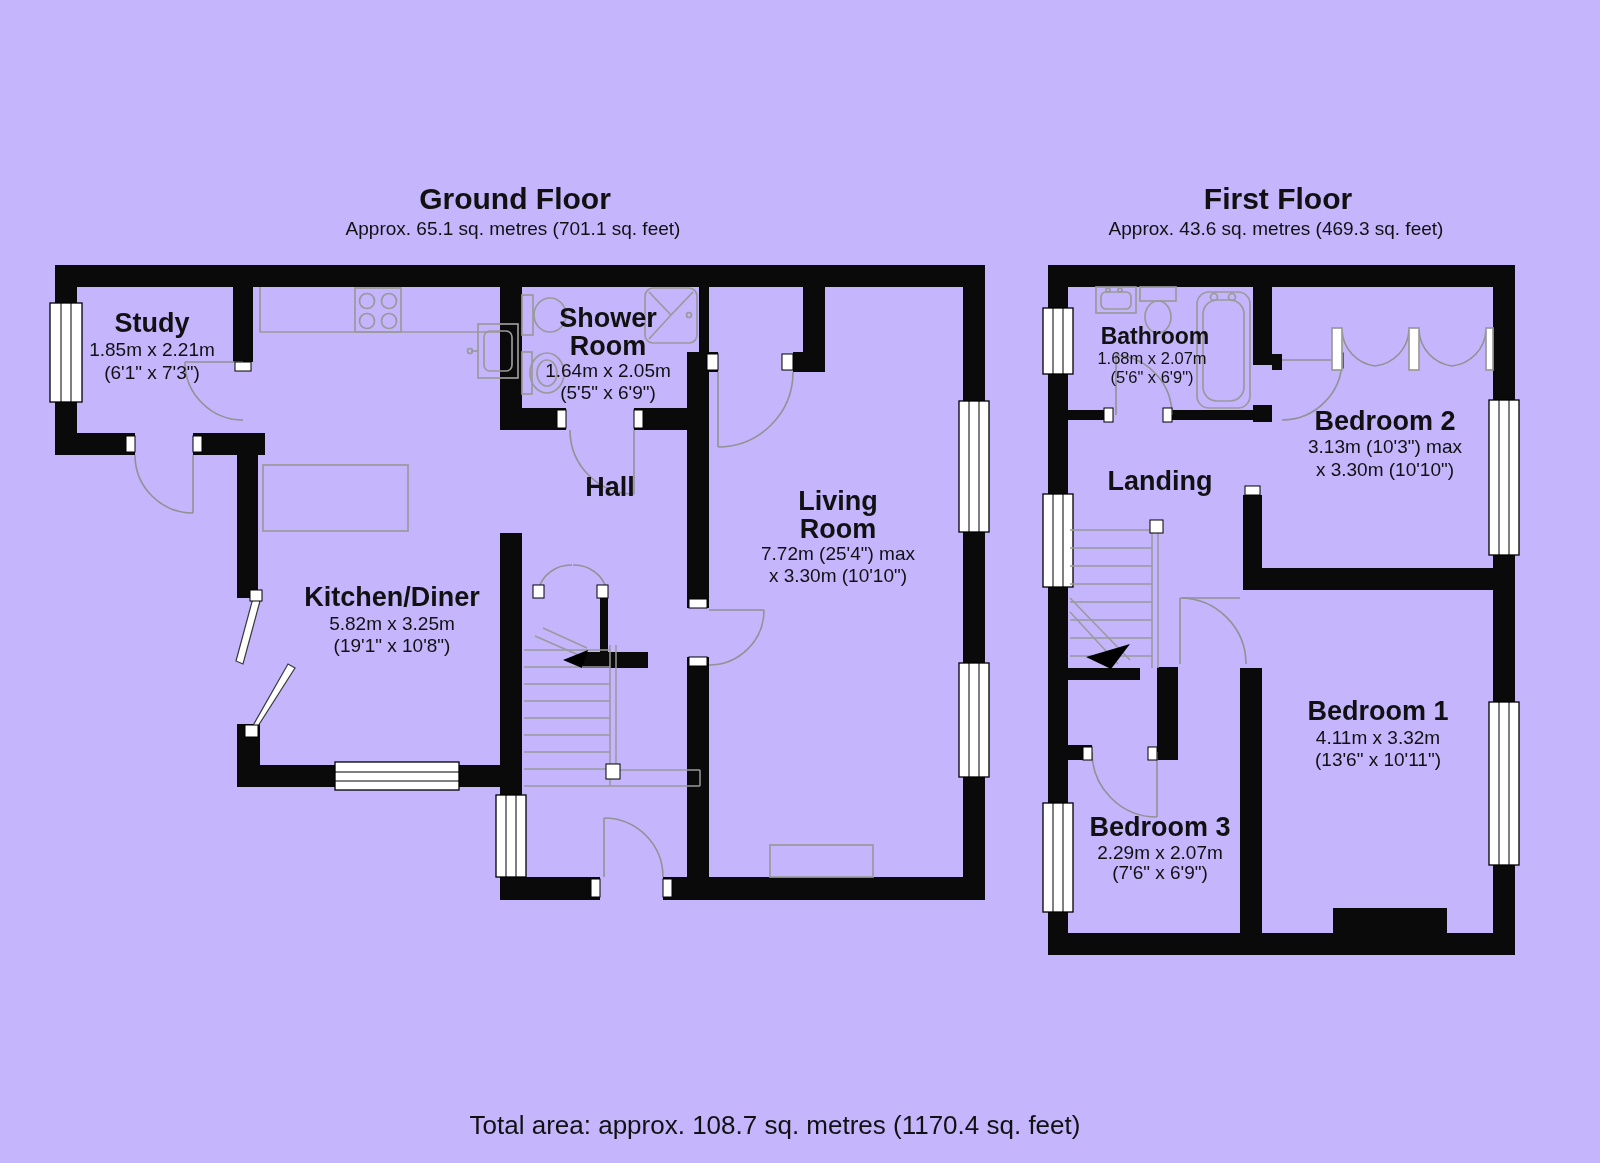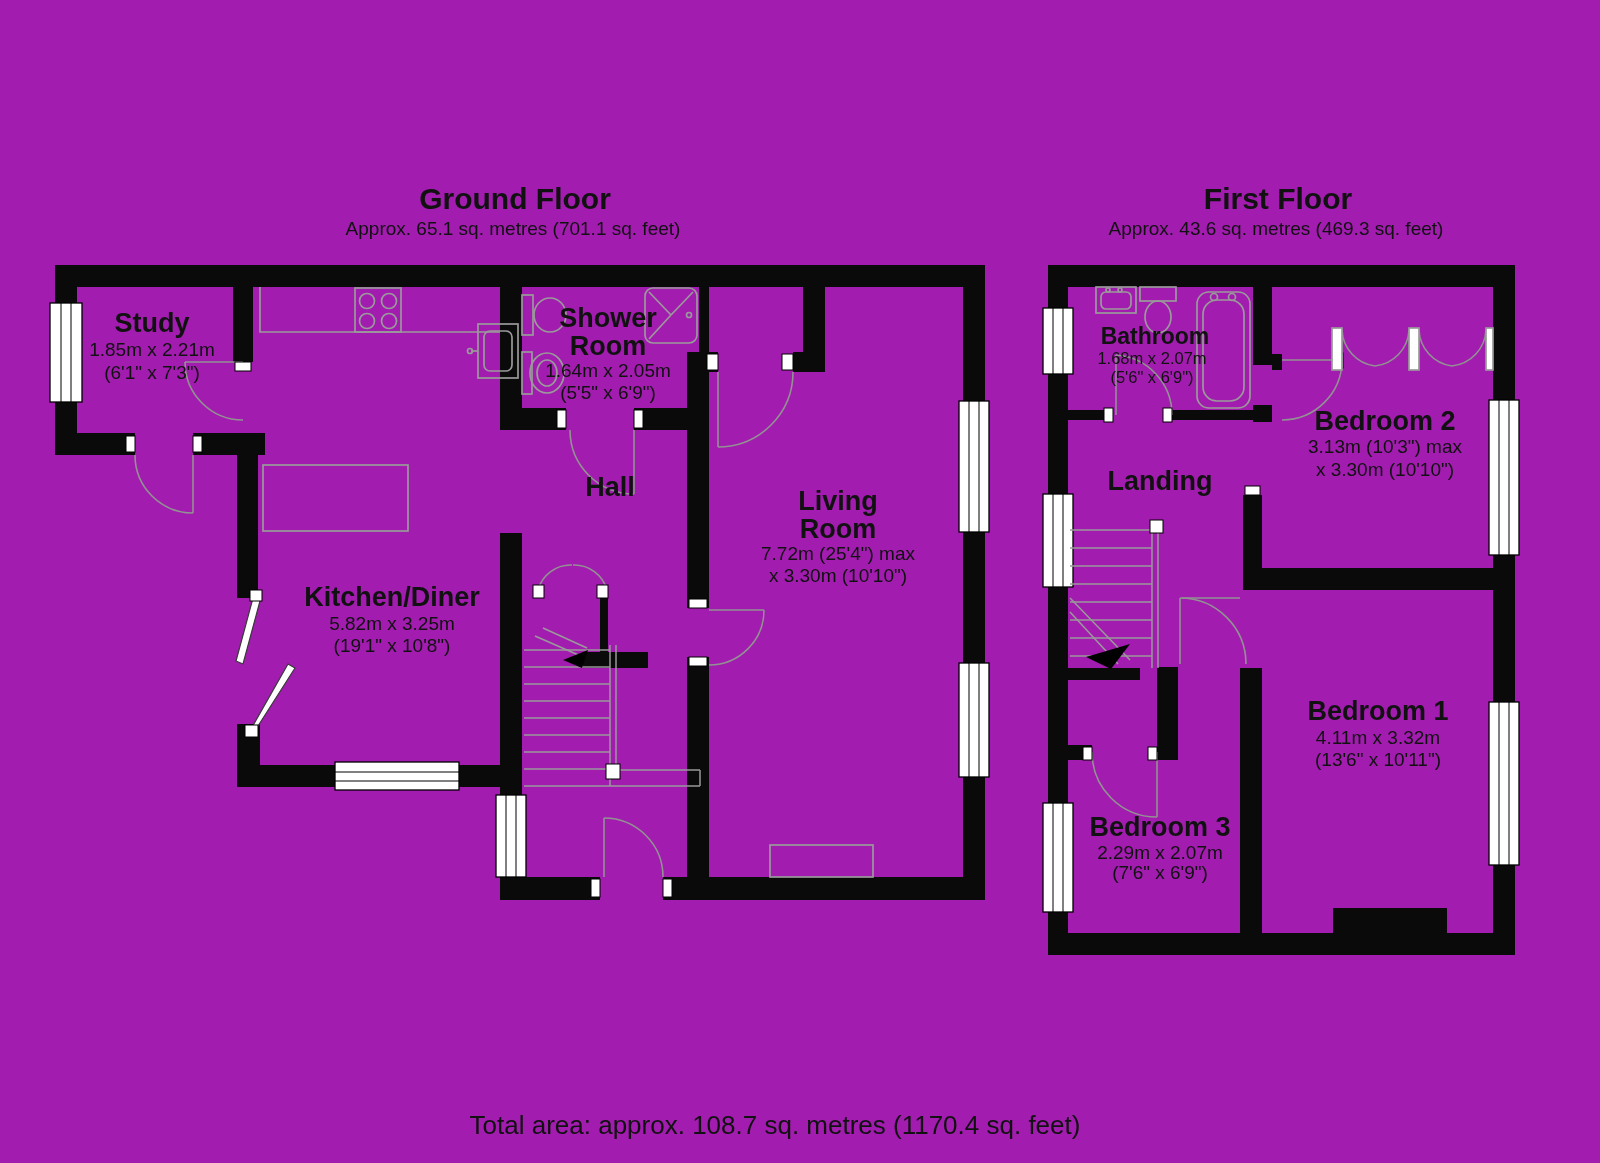--- a/index.html
+++ b/index.html
@@ -1,16 +1,16 @@
 <!DOCTYPE html>
 <html><head>
 <meta charset="utf-8">
 <style>
   html,body{margin:0;padding:0;background:#fff;}
-  .page{width:1600px;height:1163px;position:relative;background:#a21caf;}
+  .page{width:1600px;height:1163px;position:relative;background:#c4b5fd;}
   svg{font-family:"Liberation Sans",sans-serif;}
   text{fill:#111;}
   .t-title{font-size:30px;font-weight:bold;text-anchor:middle;}
   .t-sub{font-size:19px;text-anchor:middle;}
   .t-name{font-size:27px;font-weight:bold;text-anchor:middle;}
   .t-dim{font-size:19px;text-anchor:middle;}
   .t-name-sm{font-size:23px;font-weight:bold;text-anchor:middle;}
   .t-dim-sm{font-size:16.5px;text-anchor:middle;}
   .t-total{font-size:26px;text-anchor:middle;}
   .w{fill:#0a0a0a;}

